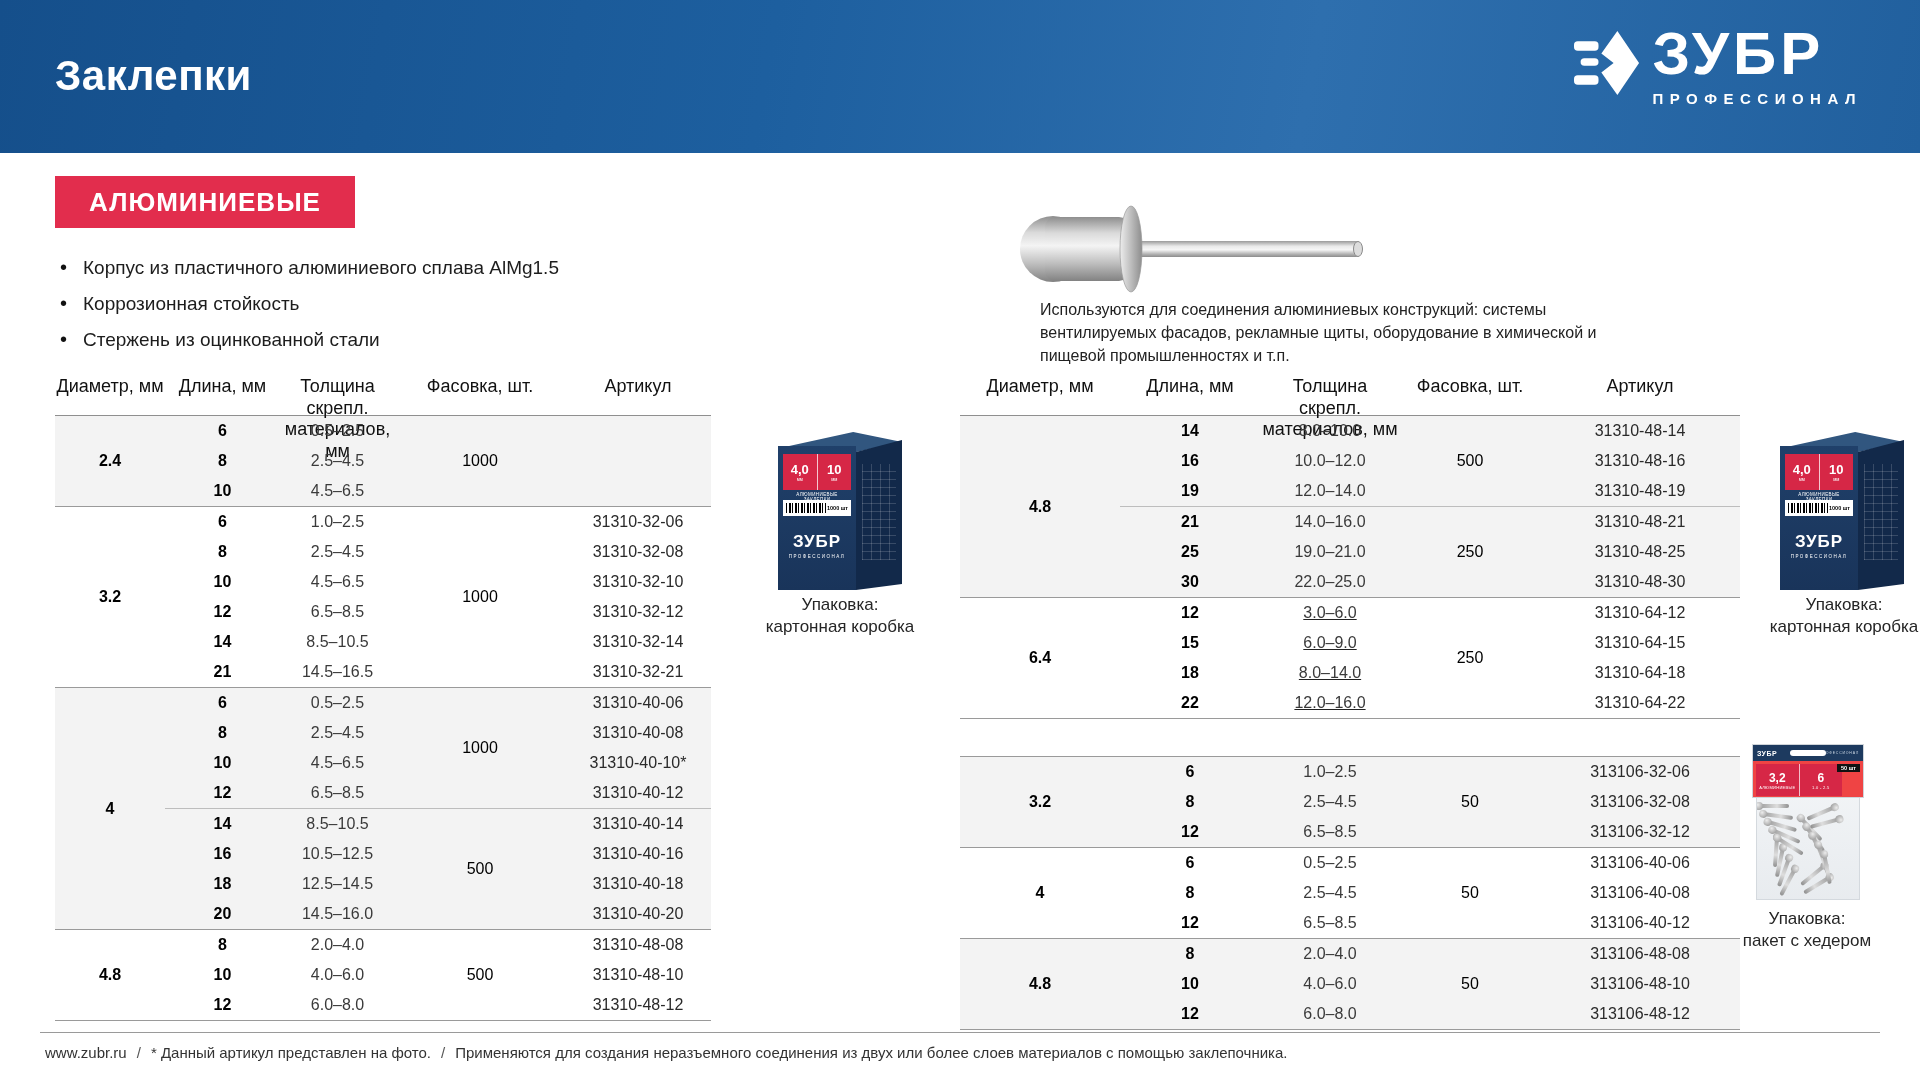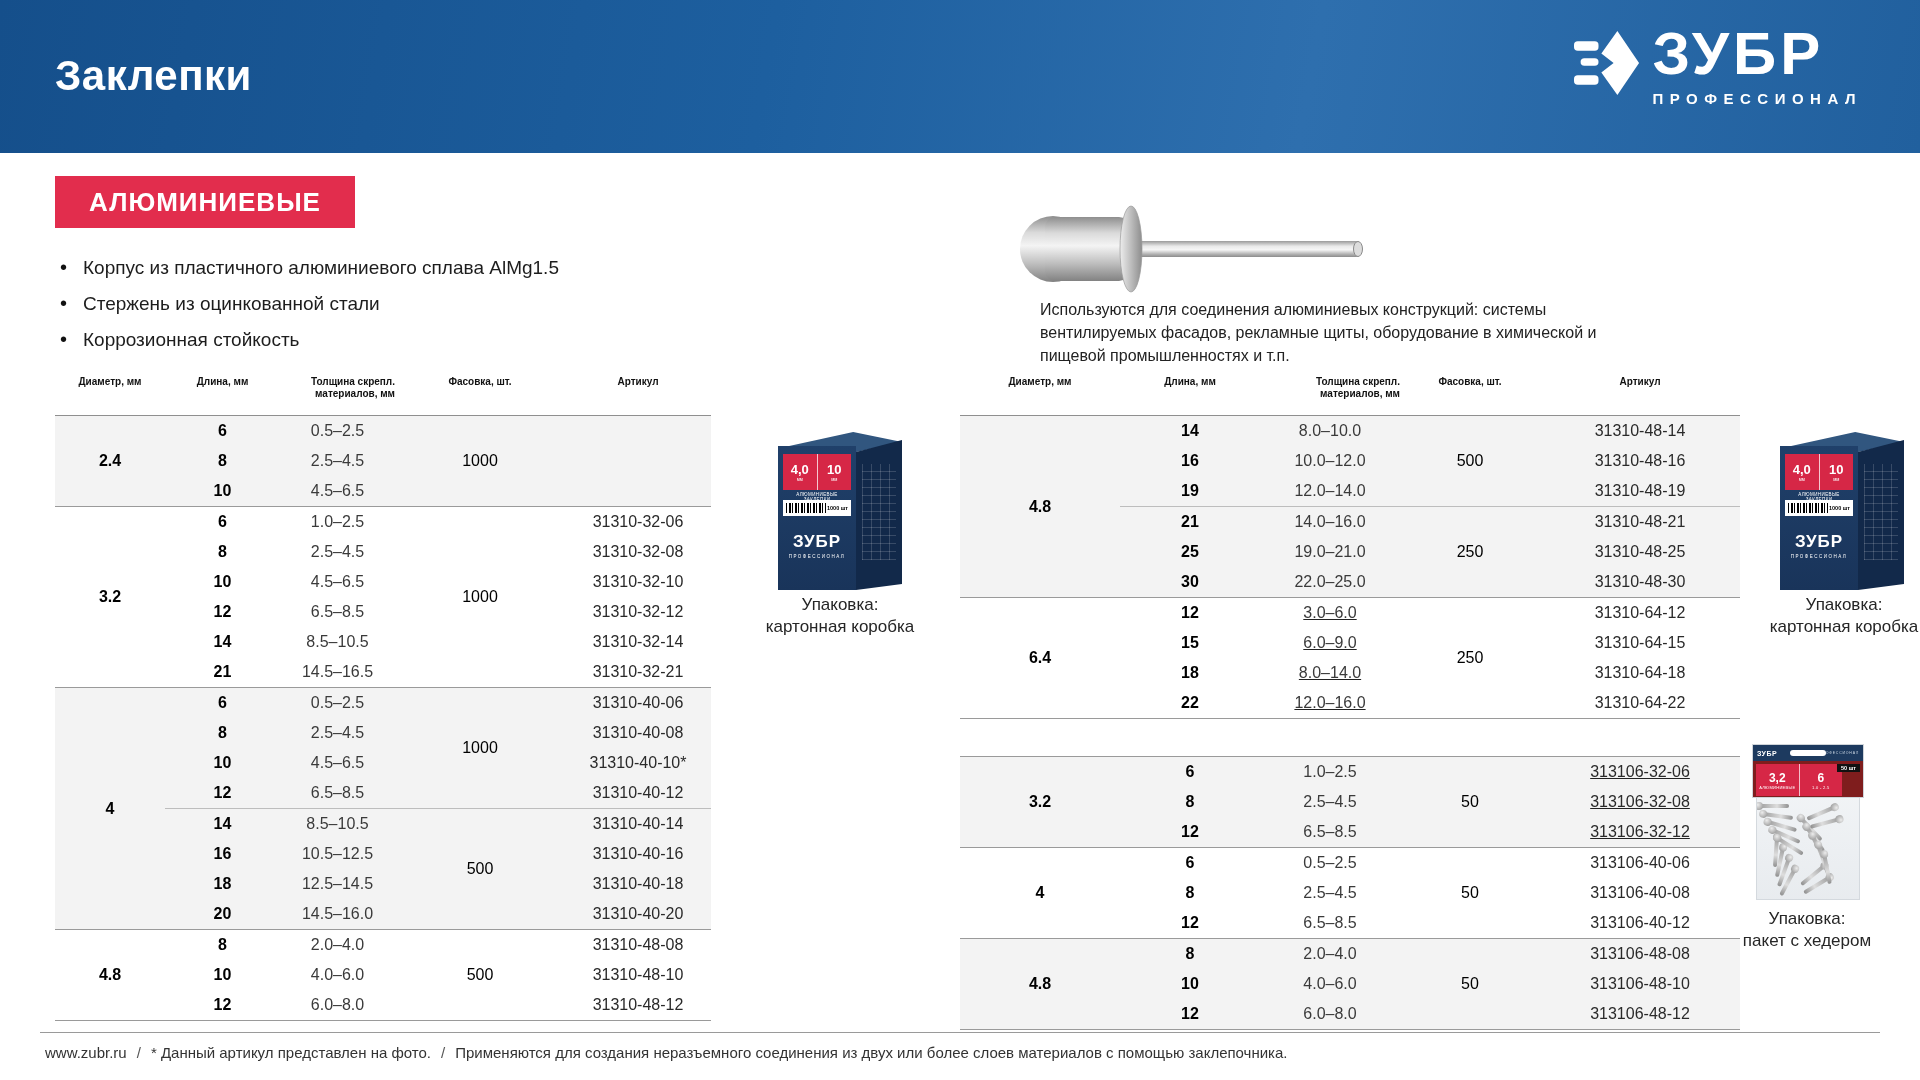--- a/index.html
+++ b/index.html
@@ -23,21 +23,21 @@
   .features li { position:relative; padding-left:26px; font-size:19px; color:#1d1d1d; margin-bottom:14px; }
   .features li::before { content:"•"; position:absolute; left:3px; top:-1px; font-size:20px; color:#111; }
 
   
   .rivet { position:absolute; left:1015px; top:196px; width:368px; height:106px; }
   .desc { position:absolute; left:1040px; top:298px; width:590px; font-size:16px; line-height:1.45; color:#222; }
 
   
   .tbl { position:absolute; font-size:16px; color:#222; border-bottom:1px solid #9a9a9a; }
   .thead { display:flex; height:42px; border-bottom:1px solid #8f8f8f; align-items:flex-start; padding-top:2px; }
-  .th { font-weight:bold; font-size:10px; color:#111; text-align:right; line-height:1.2;
+  .th { font-weight:normal; font-size:18px; color:#111; text-align:center; line-height:1.2;
         display:flex; justify-content:center; }
   .tbl-noheader { border-top:1px solid #9a9a9a; }
   .group { display:flex; }
   .group + .group { border-top:1px solid #9a9a9a; }
   .group.shaded { background:#f3f3f3; }
   .diam { display:flex; align-items:center; justify-content:center; font-weight:bold; color:#000; }
   .subs { flex:1; display:flex; flex-direction:column; }
   .sub { display:flex; }
   .sub + .sub { border-top:1px solid #bdbdbd; }
   .col { display:flex; flex-direction:column; }
@@ -69,21 +69,21 @@
   .box-bars { width:40px; height:10px;
       background:repeating-linear-gradient(90deg,#000 0 1px,transparent 1px 3px,#000 3px 5px,transparent 5px 6px); }
   .box-count { flex:1; text-align:right; font-size:5.5px; font-weight:bold; color:#000; }
   .box-logo { position:absolute; left:5px; top:86px; width:68px; text-align:center; color:#fff; }
   .box-logo .bl-name { font-size:17px; font-weight:900; letter-spacing:1px; }
   .box-logo .bl-sub { font-size:4.5px; letter-spacing:1.5px; margin-top:2px; }
   .pack-caption { position:absolute; text-align:center; font-size:17px; color:#262626; line-height:1.32; }
 
   
   .bag { position:absolute; left:1752px; top:744px; width:112px; height:160px; }
-  .bag-header { position:absolute; left:0; top:0; width:112px; height:54px; background:#7f1d1d; border:1px solid #cfd4d9;padding-left:8px; }
+  .bag-header { position:absolute; left:0; top:0; width:112px; height:54px; background:#ef4444; border:1px solid #cfd4d9;padding-left:8px; }
   .bag-navy { position:absolute; left:0; top:0; width:110px; height:16px; background:#1d3a5f; display:flex; align-items:center; justify-content:space-between; padding:0 4px; }
   .bag-navy .bg-name { color:#fff; font-size:7px; font-weight:900; letter-spacing:.5px; }
   .bag-navy .bg-sub { color:#cdd8e4; font-size:3.5px; letter-spacing:.8px; }
   .bag-slot { position:absolute; left:37px; top:5px; width:36px; height:6px; background:#fff; border-radius:3px; }
   .bag-count { position:absolute; right:3px; top:19px; background:#111; color:#fff; font-size:5.5px; font-weight:bold; padding:1px 4px; }
   .bag-red { position:absolute; left:3px; top:19px; width:86px; height:32px; background:#d62746; display:flex; }
   .bag-red .half { flex:1; display:flex; flex-direction:column; align-items:center; justify-content:center; color:#fff; }
   .bag-red .half + .half { border-left:1px solid rgba(255,255,255,.7); }
   .bag-red b { font-size:12px; }
   .bag-red i { font-style:normal; font-size:4px; letter-spacing:.3px; }
@@ -117,22 +117,22 @@
       <div class="logo-text">
         <div class="logo-name">ЗУБР</div>
         <div class="logo-sub">ПРОФЕССИОНАЛ</div>
       </div>
     </div>
   </header>
 
   <div class="badge">АЛЮМИНИЕВЫЕ</div>
   <ul class="features" id="features">
       <li>Корпус из пластичного алюминиевого сплава AlMg1.5</li>
+      <li>Коррозионная стойкость</li>
       <li>Стержень из оцинкованной стали</li>
-      <li>Коррозионная стойкость</li>
     </ul>
 
   <svg class="rivet" viewBox="0 0 368 106">
     <defs>
       <linearGradient id="metalV" x1="0" y1="0" x2="0" y2="1">
         <stop offset="0" stop-color="#8e8e8e"></stop>
           <stop offset=".25" stop-color="#dadada"></stop>
         <stop offset=".45" stop-color="#f4f4f4"></stop>
           <stop offset=".72" stop-color="#bfbfbf"></stop>
         <stop offset="1" stop-color="#828282"></stop>
@@ -372,21 +372,21 @@
               <div class="cell len">6</div>
               <div class="cell len">8</div>
               <div class="cell len">12</div>
             </div>
             <div class="col" style="width: 140px;">
               <div class="cell thick">1.0–2.5</div>
               <div class="cell thick">2.5–4.5</div>
               <div class="cell thick">6.5–8.5</div>
             </div>
             <div class="pack" style="width: 140px;">50</div>
-            <div class="col" style="width: 200px; text-decoration: underline;">
+            <div class="col" style="width: 200px;">
               <div class="cell sku">313106-32-06</div>
               <div class="cell sku">313106-32-08</div>
               <div class="cell sku">313106-32-12</div>
             </div>
           </div>
         </div>
       </div>
       <div class="group">
         <div class="diam" style="width: 160px;">4</div>
         <div class="subs">

